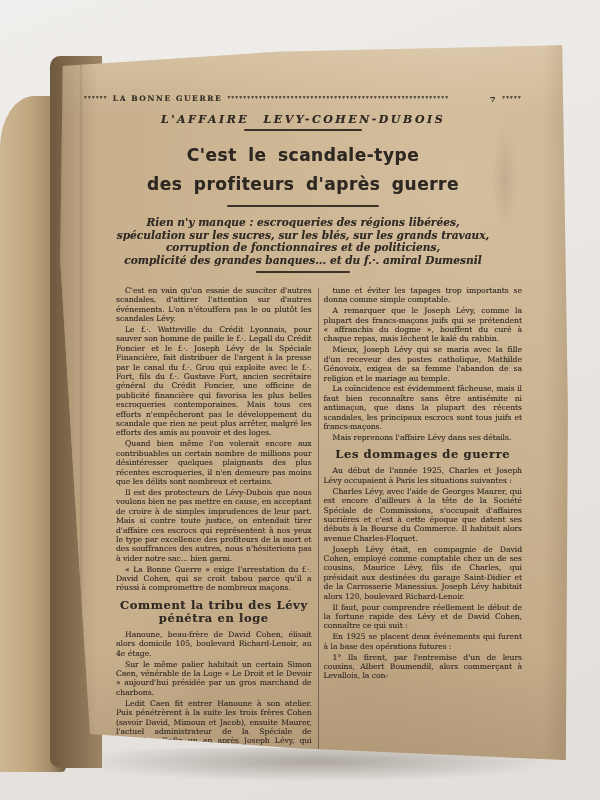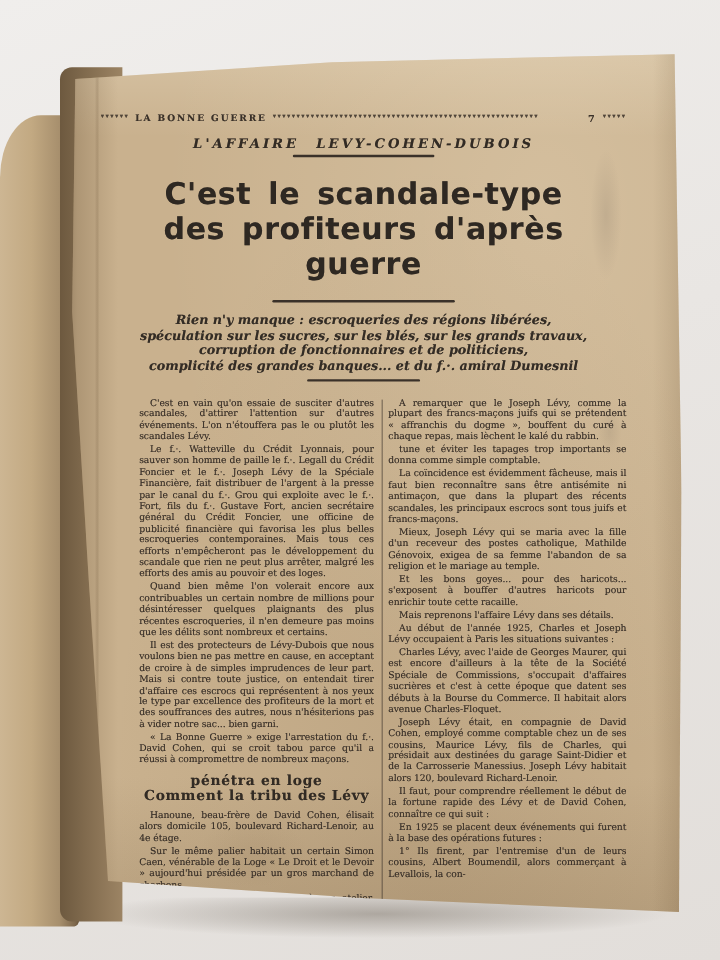--- a/index.html
+++ b/index.html
@@ -61,22 +61,22 @@
   .dashes{font-size:5.5px;letter-spacing:1.2px;opacity:.85;overflow:hidden;}
   .dashes.mid{flex:1;}
   .pagenum{font-size:8px;font-weight:bold;}
   .kicker{
     margin-top:7px;text-align:center;font-weight:bold;font-style:italic;
     font-size:11px;letter-spacing:2.5px;word-spacing:8px;color:#322b24;
   }
   .rule{background:#3a3129;height:2px;border-radius:1px;}
   .rule-kicker{width:118px;margin:3px auto 10px;}
   .headline{
-    margin:16px;text-align:center;font-family:"DejaVu Sans","Liberation Sans",sans-serif;
-    font-weight:bold;font-size:25px;line-height:29px;letter-spacing:.5px;word-spacing:5px;
+    margin:0;text-align:center;font-family:"DejaVu Sans","Liberation Sans",sans-serif;
+    font-weight:bold;font-size:17px;line-height:29px;letter-spacing:.5px;word-spacing:5px;
     color:#2e2822;
   }
   .rule-headline{width:152px;margin:6px auto 9px;}
   .subhead{text-align:center;font-weight:bold;font-style:italic;font-size:10.6px;line-height:12.6px;color:#332c25;}
   .rule-subhead{width:94px;height:1.5px;margin:5px auto 13px;}
 
   .columns{display:flex;align-items:flex-start;margin-left:32px;}
   .col{width:209px;}
   .col.right{width:212px;}
   .col-rule{width:1px;align-self:stretch;background:rgba(58,49,41,.55);margin:2px 5px 0 6px;}
@@ -129,35 +129,37 @@
       <div class="rule rule-subhead"></div>
 
       <div class="columns">
         <div class="col left">
             <p class="bodyp">C'est en vain qu'on essaie de susciter d'autres scandales, d'attirer l'attention sur d'autres événements. L'on n'étouffera pas le ou plutôt les scandales Lévy.</p>
             <p class="bodyp">Le f.·. Watteville du Crédit Lyonnais, pour sauver son homme de paille le f.·. Legall du Crédit Foncier et le f.·. Joseph Lévy de la Spéciale Financière, fait distribuer de l'argent à la presse par le canal du f.·. Grou qui exploite avec le f.·. Fort, fils du f.·. Gustave Fort, ancien secrétaire général du Crédit Foncier, une officine de publicité financière qui favorisa les plus belles escroqueries contemporaines. Mais tous ces efforts n'empêcheront pas le développement du scandale que rien ne peut plus arrêter, malgré les efforts des amis au pouvoir et des loges.</p>
             <p class="bodyp">Quand bien même l'on volerait encore aux contribuables un certain nombre de millions pour désintéresser quelques plaignants des plus récentes escroqueries, il n'en demeure pas moins que les délits sont nombreux et certains.</p>
             <p class="bodyp">Il est des protecteurs de Lévy-Dubois que nous voulons bien ne pas mettre en cause, en acceptant de croire à de simples imprudences de leur part. Mais si contre toute justice, on entendait tirer d'affaire ces escrocs qui représentent à nos yeux le type par excellence des profiteurs de la mort et des souffrances des autres, nous n'hésiterions pas à vider notre sac... bien garni.</p>
             <p class="bodyp">« La Bonne Guerre » exige l'arrestation du f.·. David Cohen, qui se croit tabou parce qu'il a réussi à compromettre de nombreux maçons.</p>
             <div class="col-heading">
+              <div>Comment la tribu des Lévy</div>
               <div>pénétra en loge</div>
-              <div>Comment la tribu des Lévy</div>
             </div>
             <p class="bodyp">Hanoune, beau-frère de David Cohen, élisait alors domicile 105, boulevard Richard-Lenoir, au 4e étage.</p>
             <p class="bodyp">Sur le même palier habitait un certain Simon Caen, vénérable de la Loge « Le Droit et le Devoir » aujourd'hui présidée par un gros marchand de charbons.</p>
             <p class="bodyp">Ledit Caen fit entrer Hanoune à son atelier. Puis pénétrèrent à la suite les trois frères Cohen (savoir David, Mimoun et Jacob), ensuite Maurer, l'actuel administrateur de la Spéciale de Confusion. Enfin un an après Joseph Lévy, qui pour masquer sa for-</p>
           </div>
         <div class="col-rule"></div>
         <div class="col right">
+            <p class="bodyp noindent">tune et éviter les tapages trop importants se donna comme simple comptable.</p>
             <p class="bodyp">A remarquer que le Joseph Lévy, comme la plupart des francs-maçons juifs qui se prétendent « affranchis du dogme », bouffent du curé à chaque repas, mais lèchent le kalé du rabbin.</p>
-            <p class="bodyp noindent">tune et éviter les tapages trop importants se donna comme simple comptable.</p>
+            <p class="bodyp">Mieux, Joseph Lévy qui se maria avec la fille d'un receveur des postes catholique, Mathilde Génovoix, exigea de sa femme l'abandon de sa religion et le mariage au temple.</p>
             <p class="bodyp">La coïncidence est évidemment fâcheuse, mais il faut bien reconnaître sans être antisémite ni antimaçon, que dans la plupart des récents scandales, les principaux escrocs sont tous juifs et francs-maçons.</p>
-            <p class="bodyp">Mieux, Joseph Lévy qui se maria avec la fille d'un receveur des postes catholique, Mathilde Génovoix, exigea de sa femme l'abandon de sa religion et le mariage au temple.</p>
-            <p class="bodyp">Et les bons goyes... pour des haricots... s'exposent à bouffer d'autres haricots pour enrichir toute cette racaille.</p>
             <p class="bodyp">Mais reprenons l'affaire Lévy dans ses détails.</p>
+            <div class="col-heading">
+              <div>Les dommages de guerre</div>
+            </div>
             <p class="bodyp">Au début de l'année 1925, Charles et Joseph Lévy occupaient à Paris les situations suivantes :</p>
             <p class="bodyp">Charles Lévy, avec l'aide de Georges Maurer, qui est encore d'ailleurs à la tête de la Société Spéciale de Commissions, s'occupait d'affaires sucrières et c'est à cette époque que datent ses débuts à la Bourse du Commerce. Il habitait alors avenue Charles-Floquet.</p>
             <p class="bodyp">Joseph Lévy était, en compagnie de David Cohen, employé comme comptable chez un de ses cousins, Maurice Lévy, fils de Charles, qui présidait aux destinées du garage Saint-Didier et de la Carrosserie Manessius. Joseph Lévy habitait alors 120, boulevard Richard-Lenoir.</p>
             <p class="bodyp">Il faut, pour comprendre réellement le début de la fortune rapide des Lévy et de David Cohen, connaître ce qui suit :</p>
             <p class="bodyp">En 1925 se placent deux événements qui furent à la base des opérations futures :</p>
             <p class="bodyp">1° Ils firent, par l'entremise d'un de leurs cousins, Albert Boumendil, alors commerçant à Levallois, la con-</p>
           </div>
       </div>
 
     </div>

